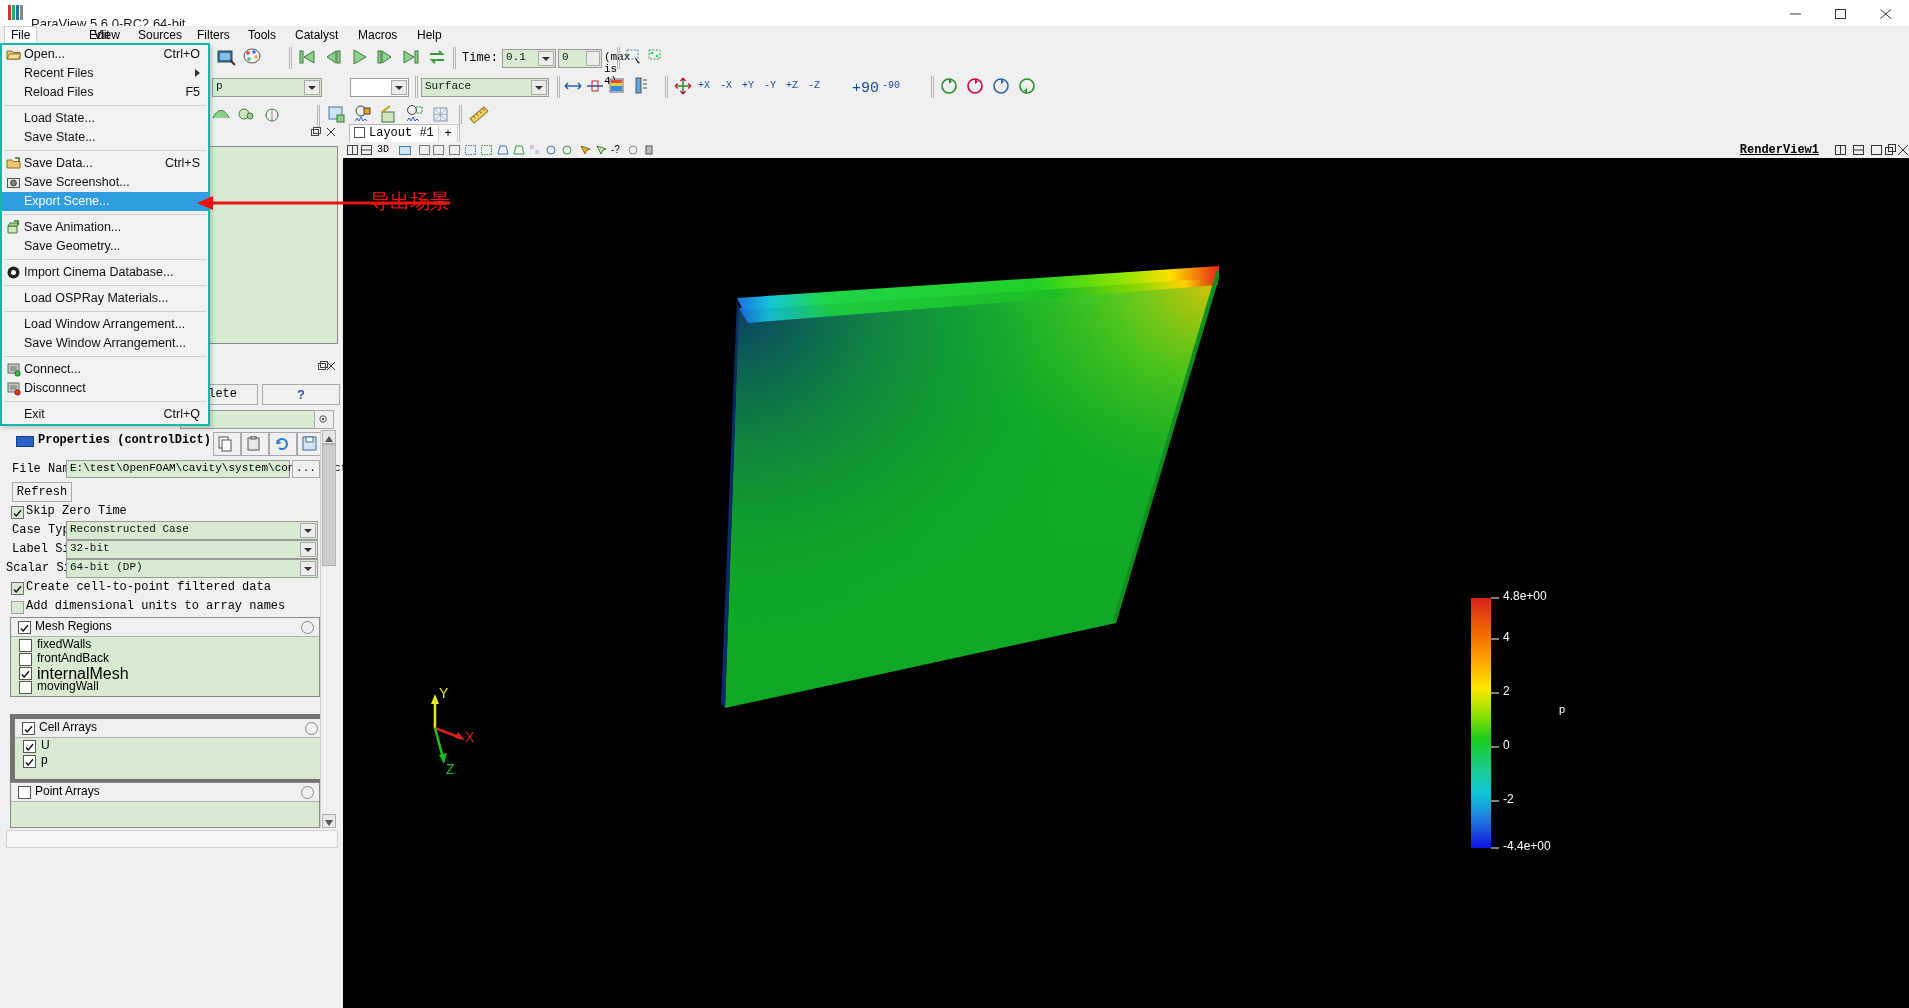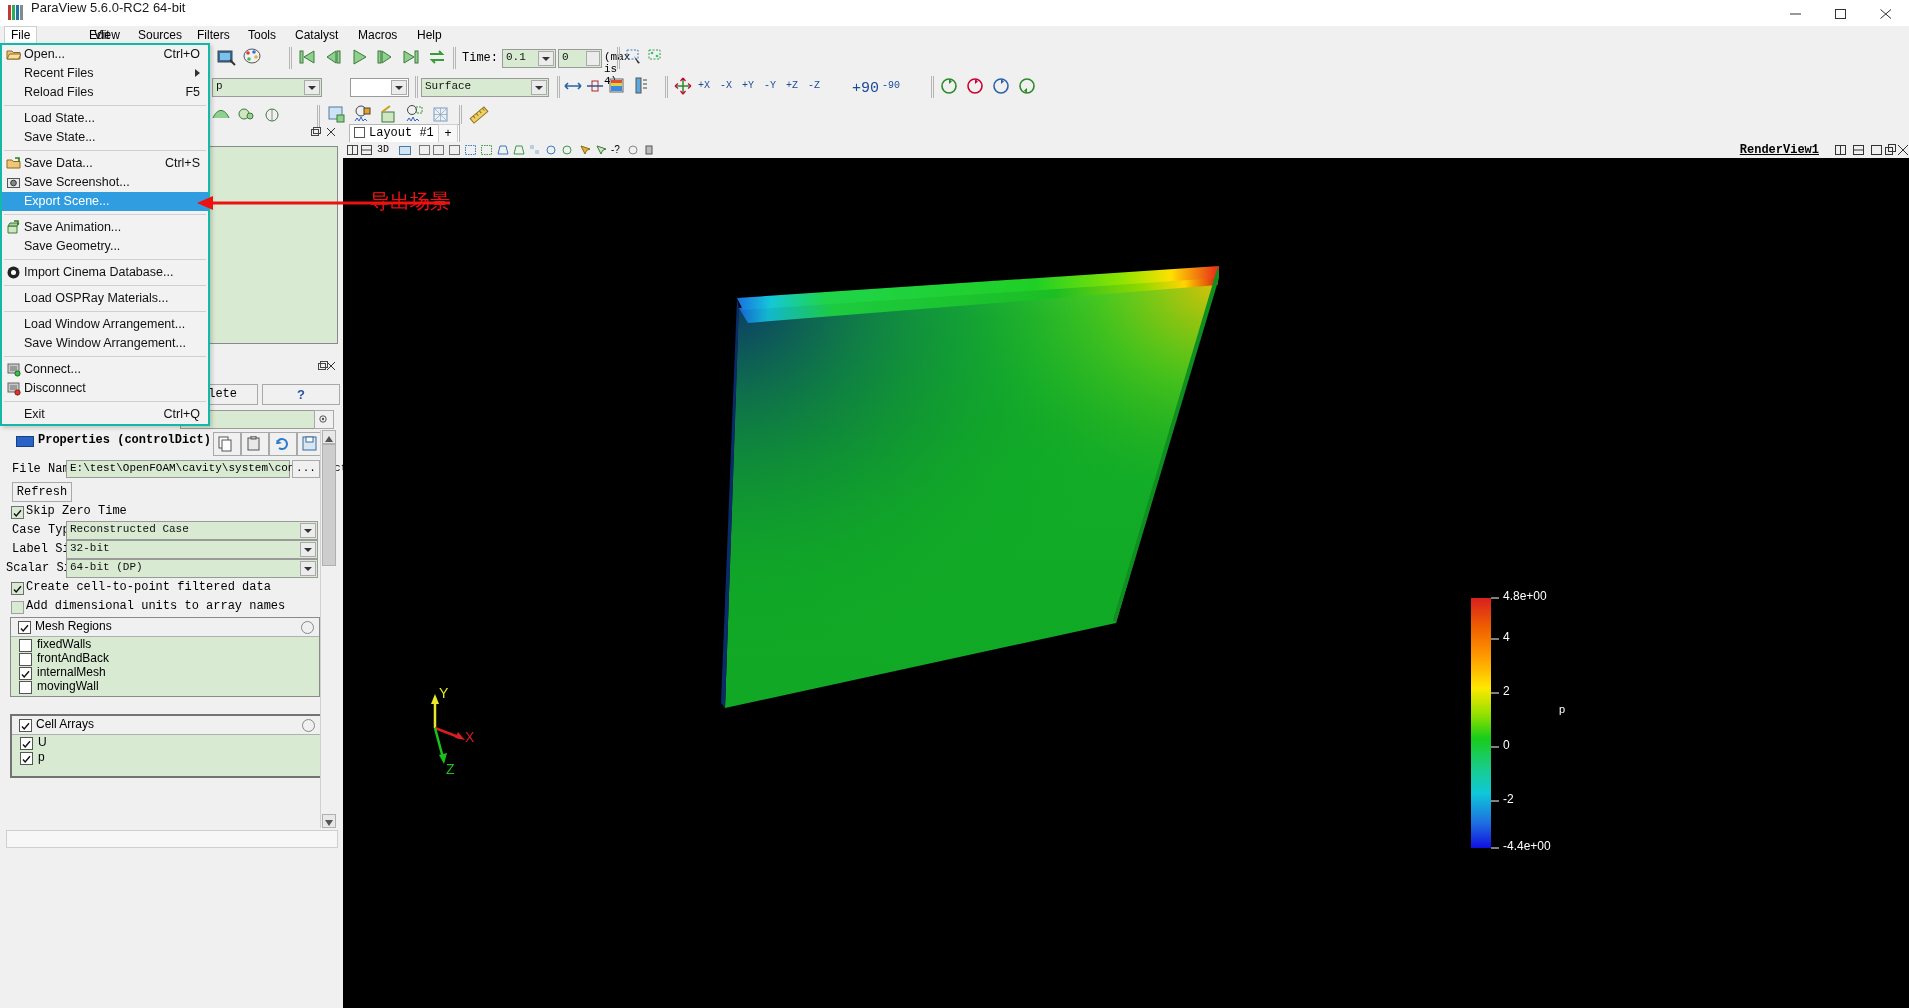--- a/index.html
+++ b/index.html
@@ -13,21 +13,21 @@
   .app{position:relative;width:1909px;height:1008px;background:#f0f0f0;}
 
   
   .titlebar{position:absolute;left:0;top:0;width:1909px;height:26px;background:#ffffff;border-bottom:1px solid #e8e8e8;}
   .tb-logo{position:absolute;left:8px;top:5px;width:16px;height:15px;}
   .tb-logo i{position:absolute;top:0;width:3px;height:15px;display:block;}
   .tb-logo i:nth-child(1){left:0;background:#c0392b;}
   .tb-logo i:nth-child(2){left:4px;background:#27ae60;}
   .tb-logo i:nth-child(3){left:8px;background:#2471a3;}
   .tb-logo i:nth-child(4){left:12px;background:#7f8c8d;}
-  .tb-title{position:absolute;left:31px;top:0;font-size:13px;color:#1a1a1a;font-family:"Liberation Sans",sans-serif;}
+  .tb-title{position:absolute;left:31px;top:16px;font-size:13px;color:#1a1a1a;font-family:"Liberation Sans",sans-serif;}
   .win-btn{position:absolute;top:0;width:45px;height:26px;cursor:default;}
   .win-btn svg{position:absolute;left:16px;top:9px;}
   #btn-min{right:90px;} #btn-max{right:45px;} #btn-close{right:0;}
 
   
   .menubar{position:absolute;left:0;top:26px;width:1909px;height:18px;background:#f0f0f0;}
   .menuitem{position:absolute;top:0;height:18px;line-height:18px;padding:0 7px;font-size:12px;color:#000;}
   .menuitem.active{background:#ffffff;border:1px solid #cfcfcf;border-bottom:none;height:18px;line-height:17px;padding:0 6px;}
 
   
@@ -520,26 +520,26 @@
       </div>
       <div style="position:absolute;left:8px;top:21px;width:11px;height:11px;background:#fff;border:1px solid #555;"></div>
       <span style="position:absolute;left:26px;top:19px;font-size:12px;">fixedWalls</span>
       <div style="position:absolute;left:8px;top:35px;width:11px;height:11px;background:#fff;border:1px solid #555;"></div>
       <span style="position:absolute;left:26px;top:33px;font-size:12px;">frontAndBack</span>
       <div style="position:absolute;left:8px;top:49px;width:11px;height:11px;background:#fff;border:1px solid #555;">
         <svg width="9" height="9" viewBox="0 0 9 9" style="margin:0 0 0 1px">
             <path d="M1 4.5l2.2 2.5L8 1.3" fill="none" stroke="#111" stroke-width="1.4"></path>
           </svg>
       </div>
-      <span style="position:absolute;left:26px;top:47px;font-size:12px;text-align:right;">internalMesh</span>
+      <span style="position:absolute;left:26px;top:47px;font-size:16px;text-align:right;">internalMesh</span>
       <div style="position:absolute;left:8px;top:63px;width:11px;height:11px;background:#fff;border:1px solid #555;"></div>
       <span style="position:absolute;left:26px;top:61px;font-size:12px;">movingWall</span>
     </div>
 
-    <div style="position:absolute;left:6px;top:282px;width:308px;height:60px;background:#d9ead3;border:2px solid #737373;">
+    <div style="position:absolute;left:6px;top:282px;width:308px;height:60px;background:#d9ead3;border:5px solid #737373;">
       <div style="position:absolute;left:0;top:0;width:308px;height:18px;background:#f0f0f0;border-bottom:1px solid #b0b0b0;">
         <span style="position:absolute;left:7px;top:3px;width:11px;height:11px;background:#fff;border:1px solid #555;">
           <svg width="9" height="9" viewBox="0 0 9 9" style="margin:0 0 0 1px">
               <path d="M1 4.5l2.2 2.5L8 1.3" fill="none" stroke="#111" stroke-width="1.4"></path>
             </svg>
         </span>
         <span style="position:absolute;left:24px;top:1px;font-size:12px;">Cell Arrays</span>
         <span style="position:absolute;right:5px;top:3px;width:11px;height:11px;border:1px solid #888;border-radius:50%;"></span>
       </div>
       <div style="position:absolute;left:8px;top:21px;width:11px;height:11px;background:#fff;border:1px solid #555;">
@@ -549,20 +549,27 @@
       </div>
       <span style="position:absolute;left:26px;top:19px;font-size:12px;">U</span>
       <div style="position:absolute;left:8px;top:36px;width:11px;height:11px;background:#fff;border:1px solid #555;">
         <svg width="9" height="9" viewBox="0 0 9 9" style="margin:0 0 0 1px">
             <path d="M1 4.5l2.2 2.5L8 1.3" fill="none" stroke="#111" stroke-width="1.4"></path>
           </svg>
       </div>
       <span style="position:absolute;left:26px;top:34px;font-size:12px;">p</span>
     </div>
 
+    <div style="position:absolute;left:6px;top:350px;width:308px;height:44px;background:#d9ead3;border:1px solid #8a8a8a;">
+      <div style="position:absolute;left:0;top:0;width:308px;height:18px;background:#f0f0f0;border-bottom:1px solid #b0b0b0;">
+        <span style="position:absolute;left:7px;top:3px;width:11px;height:11px;background:#fff;border:1px solid #555;"></span>
+        <span style="position:absolute;left:24px;top:1px;font-size:12px;">Point Arrays</span>
+        <span style="position:absolute;right:5px;top:3px;width:11px;height:11px;border:1px solid #888;border-radius:50%;"></span>
+      </div>
+    </div>
 
     <div style="position:absolute;left:316px;top:-2px;width:14px;height:398px;background:#f0f0f0;border-left:1px solid #d0d0d0;">
       <div style="position:absolute;left:1px;top:0;width:12px;height:12px;background:#e8e8e8;border:1px solid #b0b0b0;">
         <svg width="8" height="6" viewBox="0 0 8 6" style="margin:3px 0 0 2px">
             <path d="M4 0l4 6H0z" fill="#555"></path>
           </svg>
       </div>
       <div style="position:absolute;left:1px;top:14px;width:12px;height:120px;background:#cdcdcd;border:1px solid #b0b0b0;"></div>
       <div style="position:absolute;left:1px;bottom:0;width:12px;height:12px;background:#e8e8e8;border:1px solid #b0b0b0;">
         <svg width="8" height="6" viewBox="0 0 8 6" style="margin:3px 0 0 2px">

